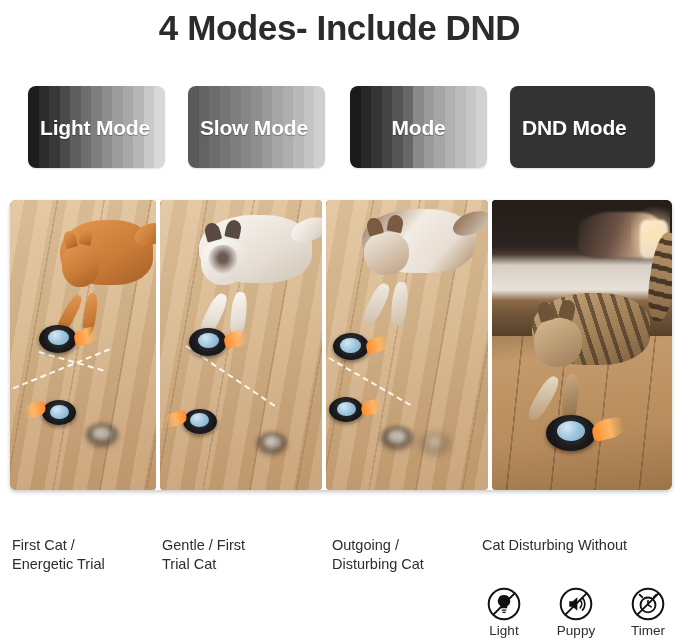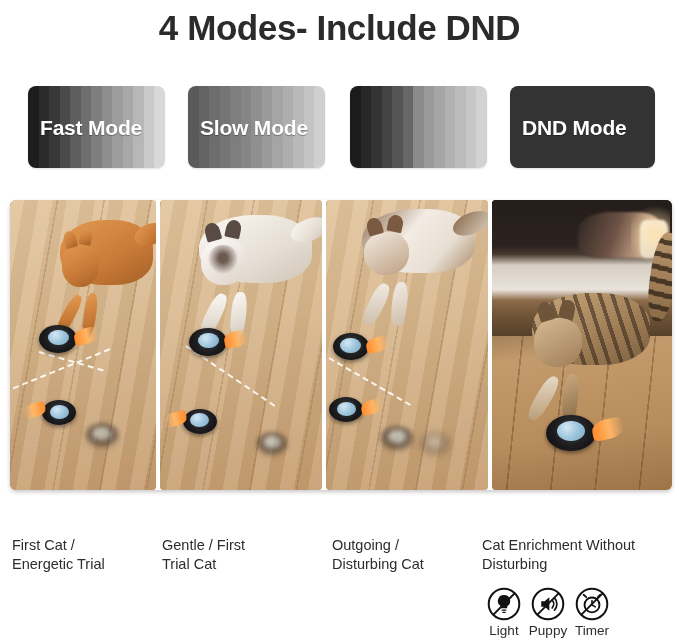--- a/index.html
+++ b/index.html
@@ -281,20 +281,21 @@
   #cap-3 { left: 332px; width: 150px; }
   #cap-4 { left: 482px; width: 190px; }
 
   
   .features {
     position: absolute;
     left: 482px; top: 586px;
     width: 197px; height: 54px;
     display: flex;
     justify-content: flex-start;
+    gap: 28px;
   }
   .feature { width: 44px; text-align: center; }
   .feature svg { display: block; margin: 0 auto; }
   .feature-label {
     font-size: 13.5px;
     color: #2d2d2d;
     line-height: 16px;
     margin-top: 1px;
     white-space: nowrap;
   }
@@ -317,21 +318,21 @@
           <span style="background: rgb(94, 94, 94);"></span>
           <span style="background: rgb(110, 110, 110);"></span>
           <span style="background: rgb(126, 126, 126);"></span>
           <span style="background: rgb(141, 141, 141);"></span>
           <span style="background: rgb(156, 156, 156);"></span>
           <span style="background: rgb(168, 168, 168);"></span>
           <span style="background: rgb(183, 183, 183);"></span>
           <span style="background: rgb(201, 201, 201);"></span>
           <span style="background: rgb(216, 216, 216);"></span>
         </div>
-      <div class="mode-label">Fast Mode</div>
+      <div class="mode-label">Light Mode</div>
     </div>
 
     <div class="mode-btn" id="btn-slow">
       <div class="stripes">
           <span style="background: rgb(90, 90, 90);"></span>
           <span style="background: rgb(99, 99, 99);"></span>
           <span style="background: rgb(109, 109, 109);"></span>
           <span style="background: rgb(117, 117, 117);"></span>
           <span style="background: rgb(126, 126, 126);"></span>
           <span style="background: rgb(134, 134, 134);"></span>
@@ -357,20 +358,21 @@
           <span style="background: rgb(138, 138, 138);"></span>
           <span style="background: rgb(154, 154, 154);"></span>
           <span style="background: rgb(166, 166, 166);"></span>
           <span style="background: rgb(177, 177, 177);"></span>
           <span style="background: rgb(188, 188, 188);"></span>
           <span style="background: rgb(199, 199, 199);"></span>
           <span style="background: rgb(210, 210, 210);"></span>
         </div>
       <div class="mode-label center">
         <div>
+          <div>Mode</div>
         </div>
       </div>
     </div>
 
     <div class="mode-btn" id="btn-dnd" style="background: rgb(51, 51, 51);">
       <div class="mode-label">DND Mode</div>
     </div>
 
   </div>
 
@@ -497,22 +499,21 @@
     </div>
     <div class="caption" id="cap-2">
       <div>Gentle / First</div>
       <div>Trial Cat</div>
     </div>
     <div class="caption" id="cap-3">
       <div>Outgoing /</div>
       <div>Disturbing Cat</div>
     </div>
     <div class="caption" id="cap-4">
-      <div>Cat Enrichment Without</div>
-      <div>Disturbing</div>
+      <div>Cat Disturbing Without</div>
     </div>
   </div>
 
   <div class="features">
 
     <div class="feature">
       <svg width="36" height="36" viewBox="0 0 40 40">
         <circle cx="20" cy="20" r="17" fill="none" stroke="#111" stroke-width="2.2"></circle>
         <path d="M20 10a6.8 6.8 0 0 0-3.6 12.6v2.1h7.2v-2.1A6.8 6.8 0 0 0 20 10z" fill="#111"></path>
         <rect x="17.3" y="26" width="5.4" height="1.6" rx="0.7" fill="#111"></rect>

